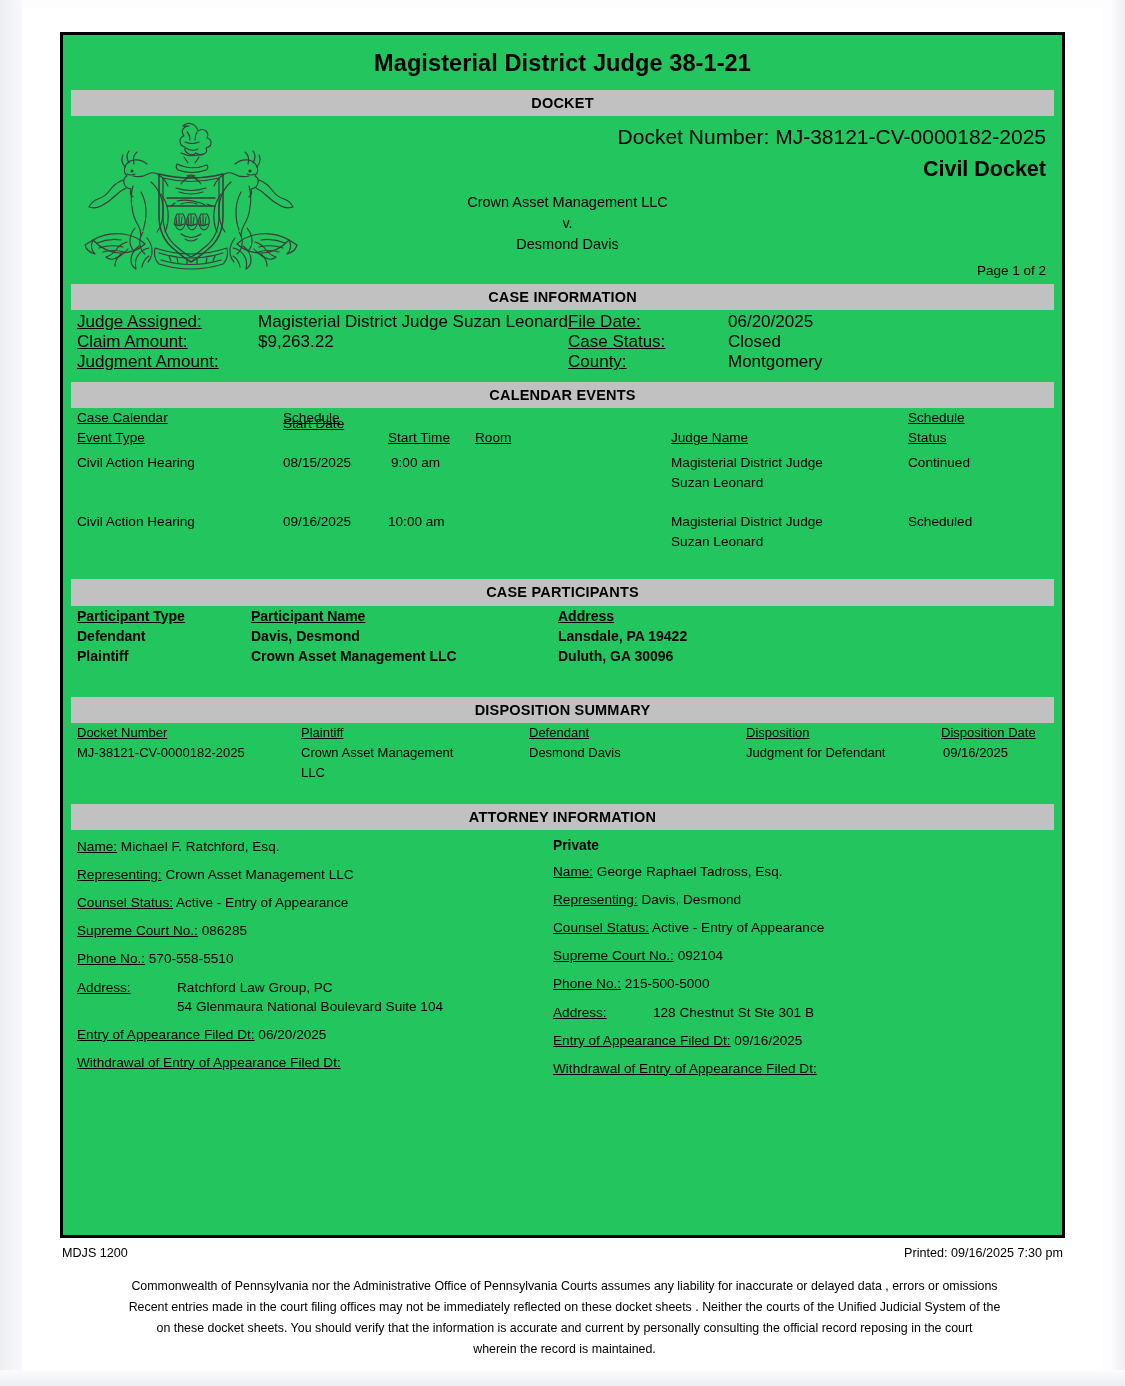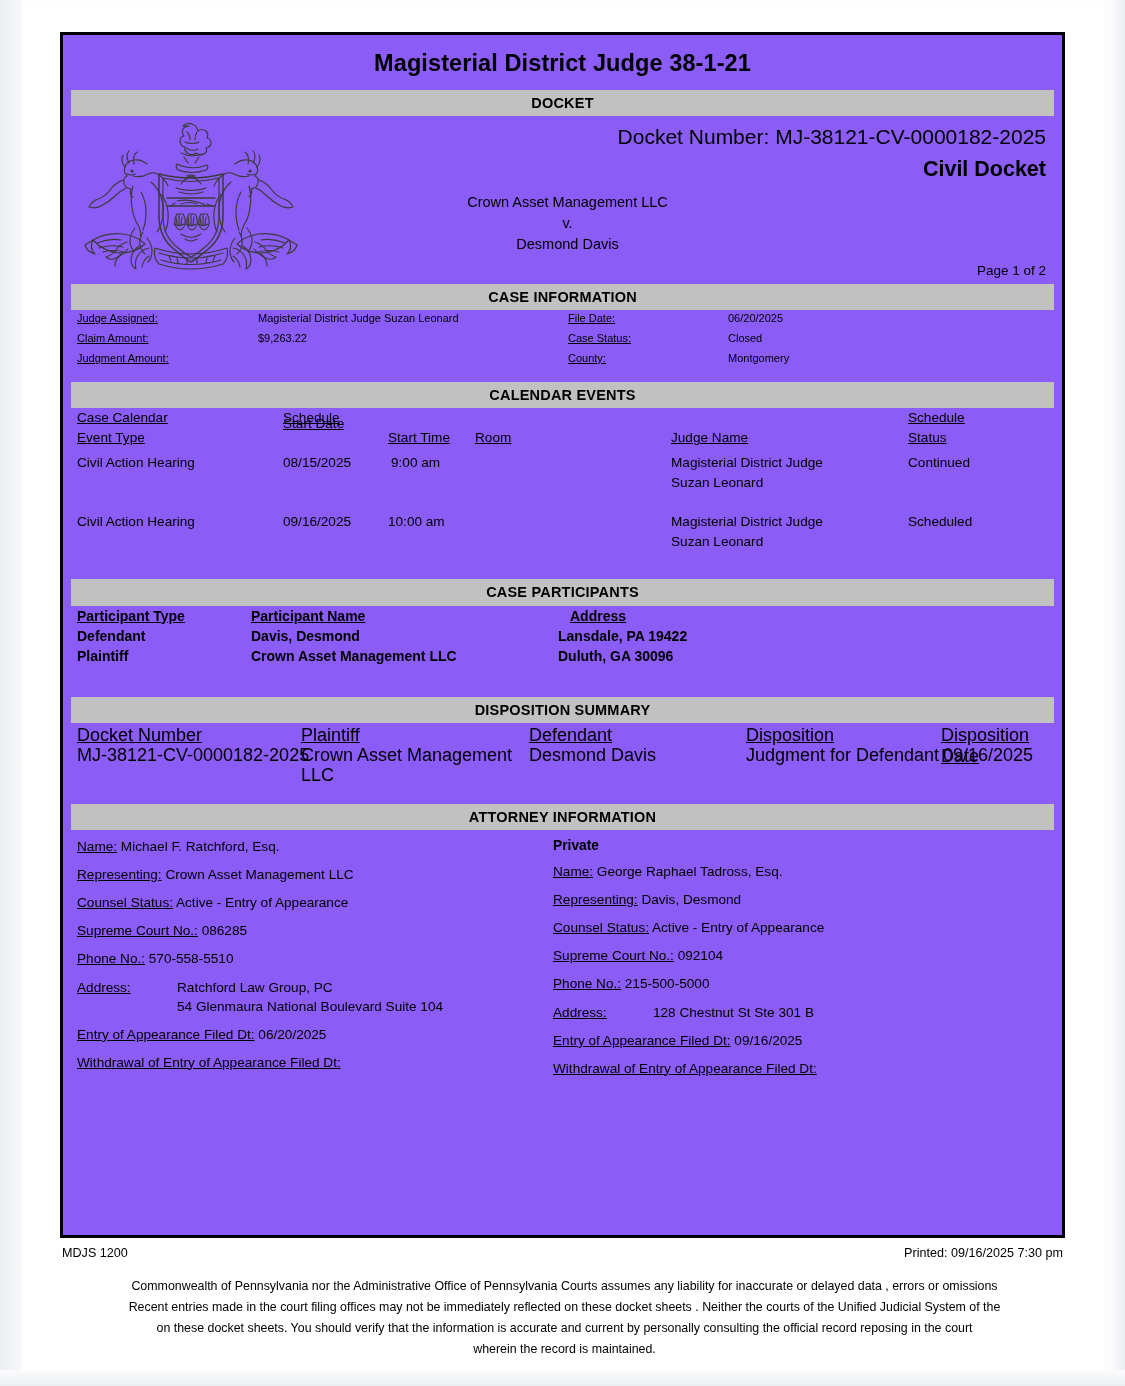--- a/index.html
+++ b/index.html
@@ -48,21 +48,21 @@
 
   
   .frame {
     position: absolute;
     left: 38px;
     top: 24px;
     width: 1005px;
     height: 1206px;
     border: 3px solid #000;
     box-sizing: border-box;
-    background: #8b5cf6;
+    background: #22c55e;
   }
 
   
   .doc-title {
     text-align: center;
     font-size: 23.5px;
     font-weight: bold;
     letter-spacing: 0.1px;
     padding: 15px 0 13px 0;
   }
@@ -113,34 +113,34 @@
   }
   .page-of {
     position: absolute;
     right: 16px;
     bottom: 6px;
     font-size: 13.5px;
   }
   .u { text-decoration: underline; }
 
   
-  .caseinfo { position: relative; height: 66px; padding: 6px 8px 0 8px; font-size: 11px; }
+  .caseinfo { position: relative; height: 66px; padding: 6px 8px 0 8px; font-size: 17px; }
   .caseinfo .lbl { position: absolute; }
   .caseinfo .val { position: absolute; }
 
   
   .calevents { position: relative; height: 165px; padding: 6px 8px 0 8px; font-size: 13.6px; }
   .calevents .c { position: absolute; white-space: nowrap; }
 
   
   .participants { position: relative; height: 68px; padding: 6px 8px 17px 8px; font-size: 14px; font-weight: bold; }
   .participants .c { position: absolute; white-space: nowrap; }
 
   
-  .disposition { position: relative; height: 75px; padding: 6px 8px 0 8px; font-size: 18px; }
+  .disposition { position: relative; height: 75px; padding: 6px 8px 0 8px; font-size: 13px; }
   .disposition .c { position: absolute; }
 
   
   .attorneys { position: relative; padding: 8px 8px 0 8px; height: 470px; }
   .att-col { position: absolute; top: 8px; font-size: 13.6px; }
   .att-col.left { left: 14px; width: 470px; }
   .att-col.right { left: 490px; width: 480px; }
   .att-head { font-weight: bold; font-size: 13.8px; margin-bottom: 10px; }
   .att-line { margin-bottom: 10px; line-height: 18px; }
   .att-addr { position: relative; margin-bottom: 10px; line-height: 19px; }
@@ -331,21 +331,21 @@
       <span class="c" style="left:412px; top:106px;"></span>
       <span class="c" style="left:608px; top:106px;">Magisterial District Judge</span>
       <span class="c" style="left:608px; top:126px;">Suzan Leonard</span>
       <span class="c" style="left:845px; top:106px;">Scheduled</span>
     </div>
 
     <div class="band">CASE PARTICIPANTS</div>
     <div class="participants">
       <span class="c u" style="left:14px; top:2px;">Participant Type</span>
       <span class="c u" style="left:188px; top:2px;">Participant Name</span>
-      <span class="c u" style="left:495px; top:2px;margin-left:12px;">Address</span>
+      <span class="c u" style="left:495px; top:2px;">Address</span>
 
       <span class="c" style="left:14px; top:22px;">Defendant</span>
       <span class="c" style="left:188px; top:22px;">Davis, Desmond</span>
       <span class="c" style="left:495px; top:22px;">Lansdale, PA 19422</span>
 
       <span class="c" style="left:14px; top:42px;">Plaintiff</span>
       <span class="c" style="left:188px; top:42px;">Crown Asset Management LLC</span>
       <span class="c" style="left:495px; top:42px;">Duluth, GA 30096</span>
     </div>
 

